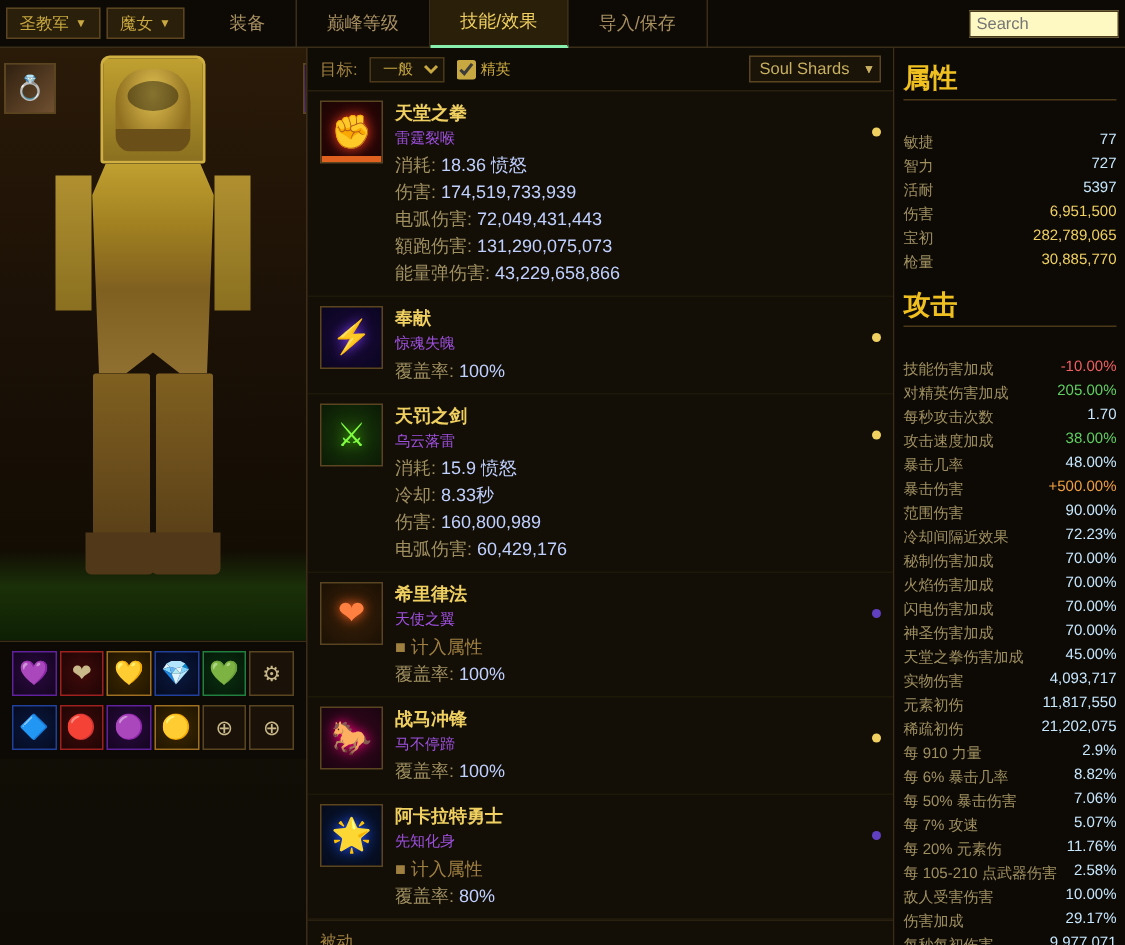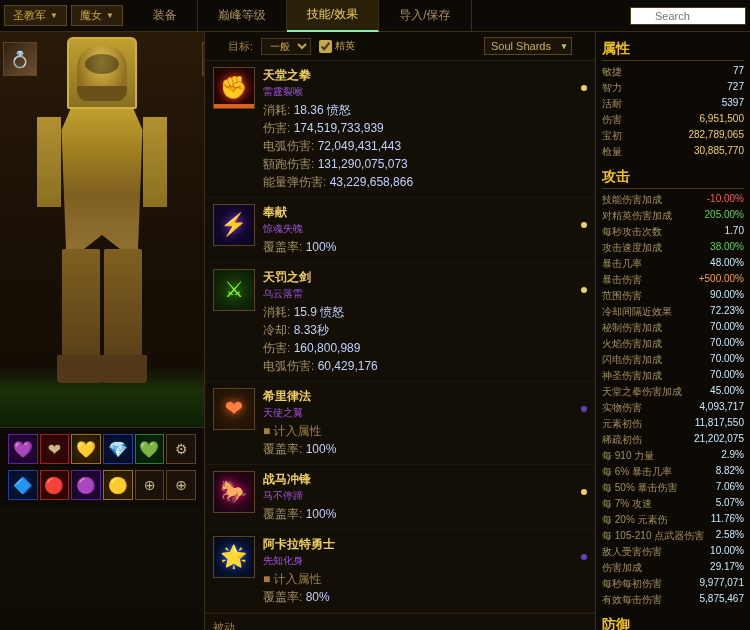--- a/index.html
+++ b/index.html
@@ -55,26 +55,26 @@
       cursor: pointer;
       font-size: 12px;
     }
     .nav-tab.active {
       background: #2a1f08;
       color: #f0d060;
       border-bottom: 2px solid #86efac;
     }
 
     .search-box {
-      background: #ffffff;
+      background: #fef9c3;
       border: 1px solid #4a3a18;
       color: #a08040;
-      padding: 2px 24px;
+      padding: 2px 4px;
       font-size: 11px;
-      width: 116px;
+      width: 100px;
       margin-left: auto;
     }
 
     
     .main-layout {
       display: flex;
       height: 598px;
     }
 
     
@@ -107,21 +107,21 @@
       scrollbar-color: #4a3820 #1a1208;
     }
     .mid-panel::-webkit-scrollbar { width: 6px; }
     .mid-panel::-webkit-scrollbar-track { background: #1a1208; }
     .mid-panel::-webkit-scrollbar-thumb { background: #4a3820; }
 
     
     .filter-bar {
       display: flex;
       align-items: center;
-      padding: 5px 23px;
+      padding: 5px 8px;
       border-bottom: 1px solid #2a2010;
       gap: 8px;
       background: #0f0c06;
     }
     .filter-label { color: #a08040; font-size: 11px; }
     .filter-select {
       background: #1a1408;
       border: 1px solid #4a3818;
       color: #c8a840;
       padding: 1px 4px;
@@ -219,25 +219,25 @@
       scrollbar-width: thin;
       scrollbar-color: #4a3820 #1a1208;
       padding: 4px 6px;
     }
     .right-panel::-webkit-scrollbar { width: 4px; }
     .right-panel::-webkit-scrollbar-track { background: #1a1208; }
     .right-panel::-webkit-scrollbar-thumb { background: #4a3820; }
 
     .attr-section-title {
       color: #f0c020;
-      font-size: 14px;
+      font-size: 18px;
       font-weight: bold;
       padding: 4px 0 2px 0;
       border-bottom: 1px solid #4a3818;
-      margin-bottom: 3px;
+      margin-bottom: 20px;
     }
     .attr-row {
       display: flex;
       justify-content: space-between;
       padding: 1px 0;
       font-size: 10px;
     }
     .attr-name { color: #a09060; }
     .attr-value { color: #c8e8ff; font-size: 10px; }
     .attr-value.gold { color: #f0d060; }

